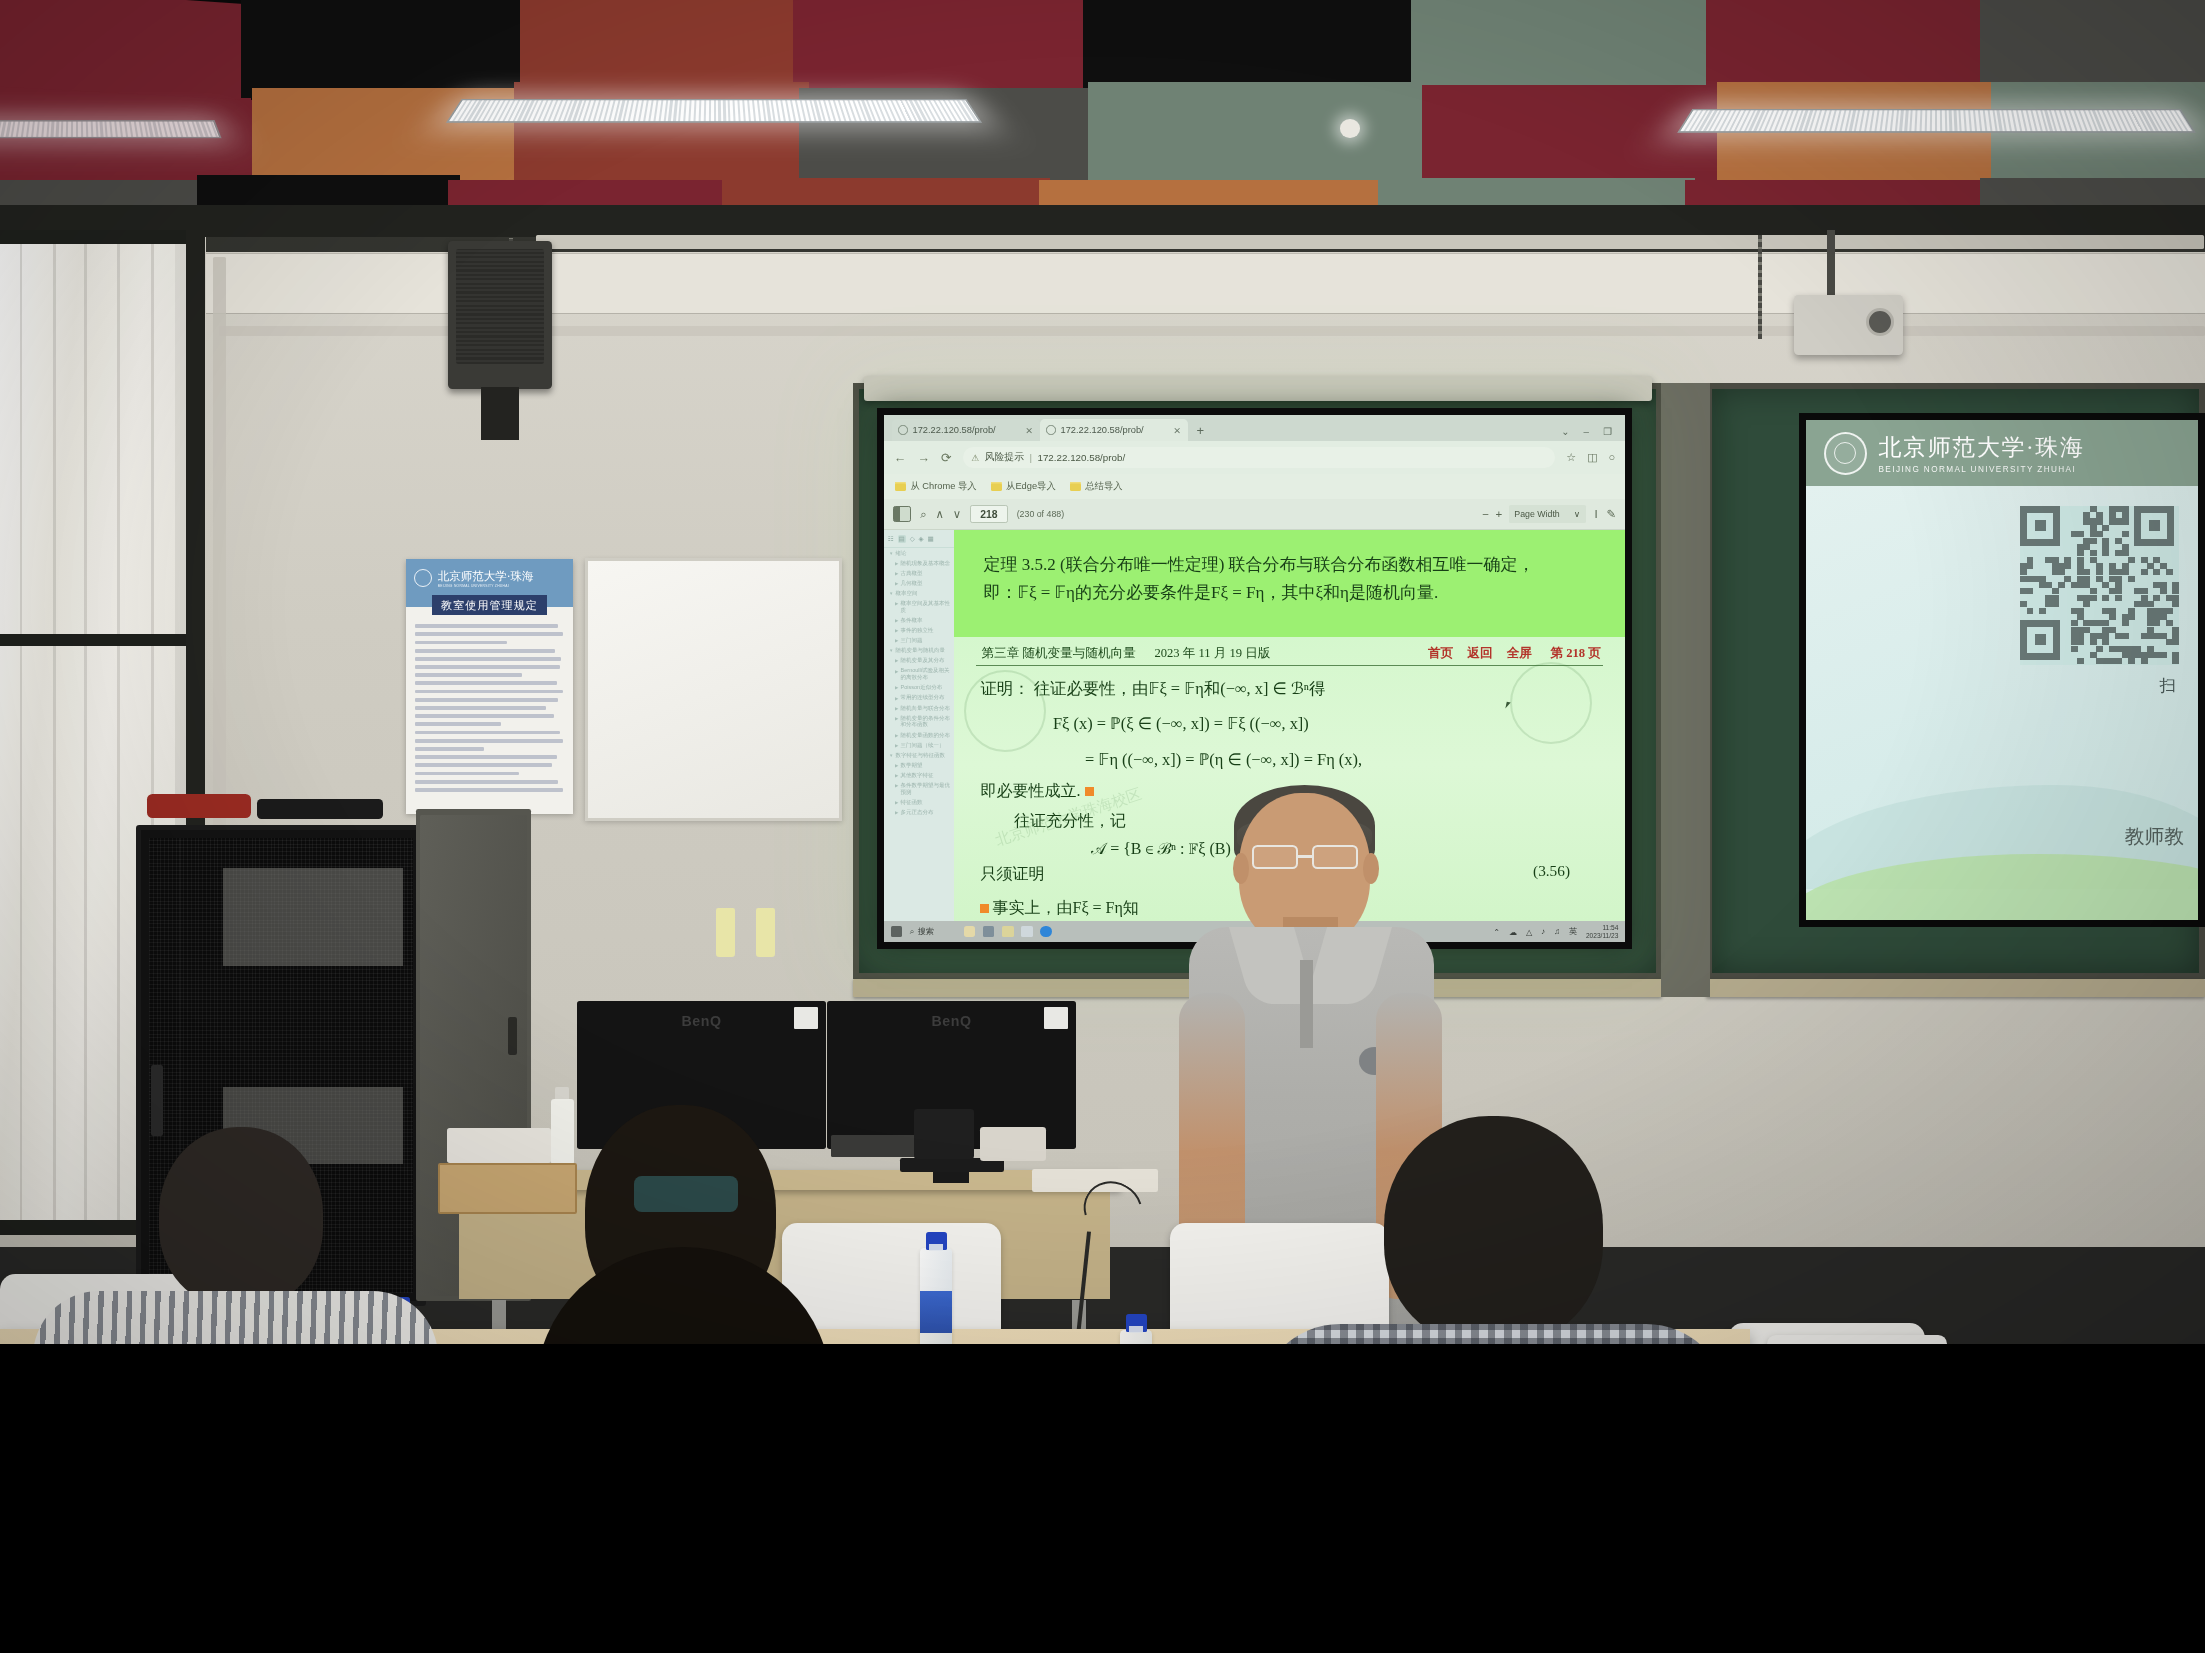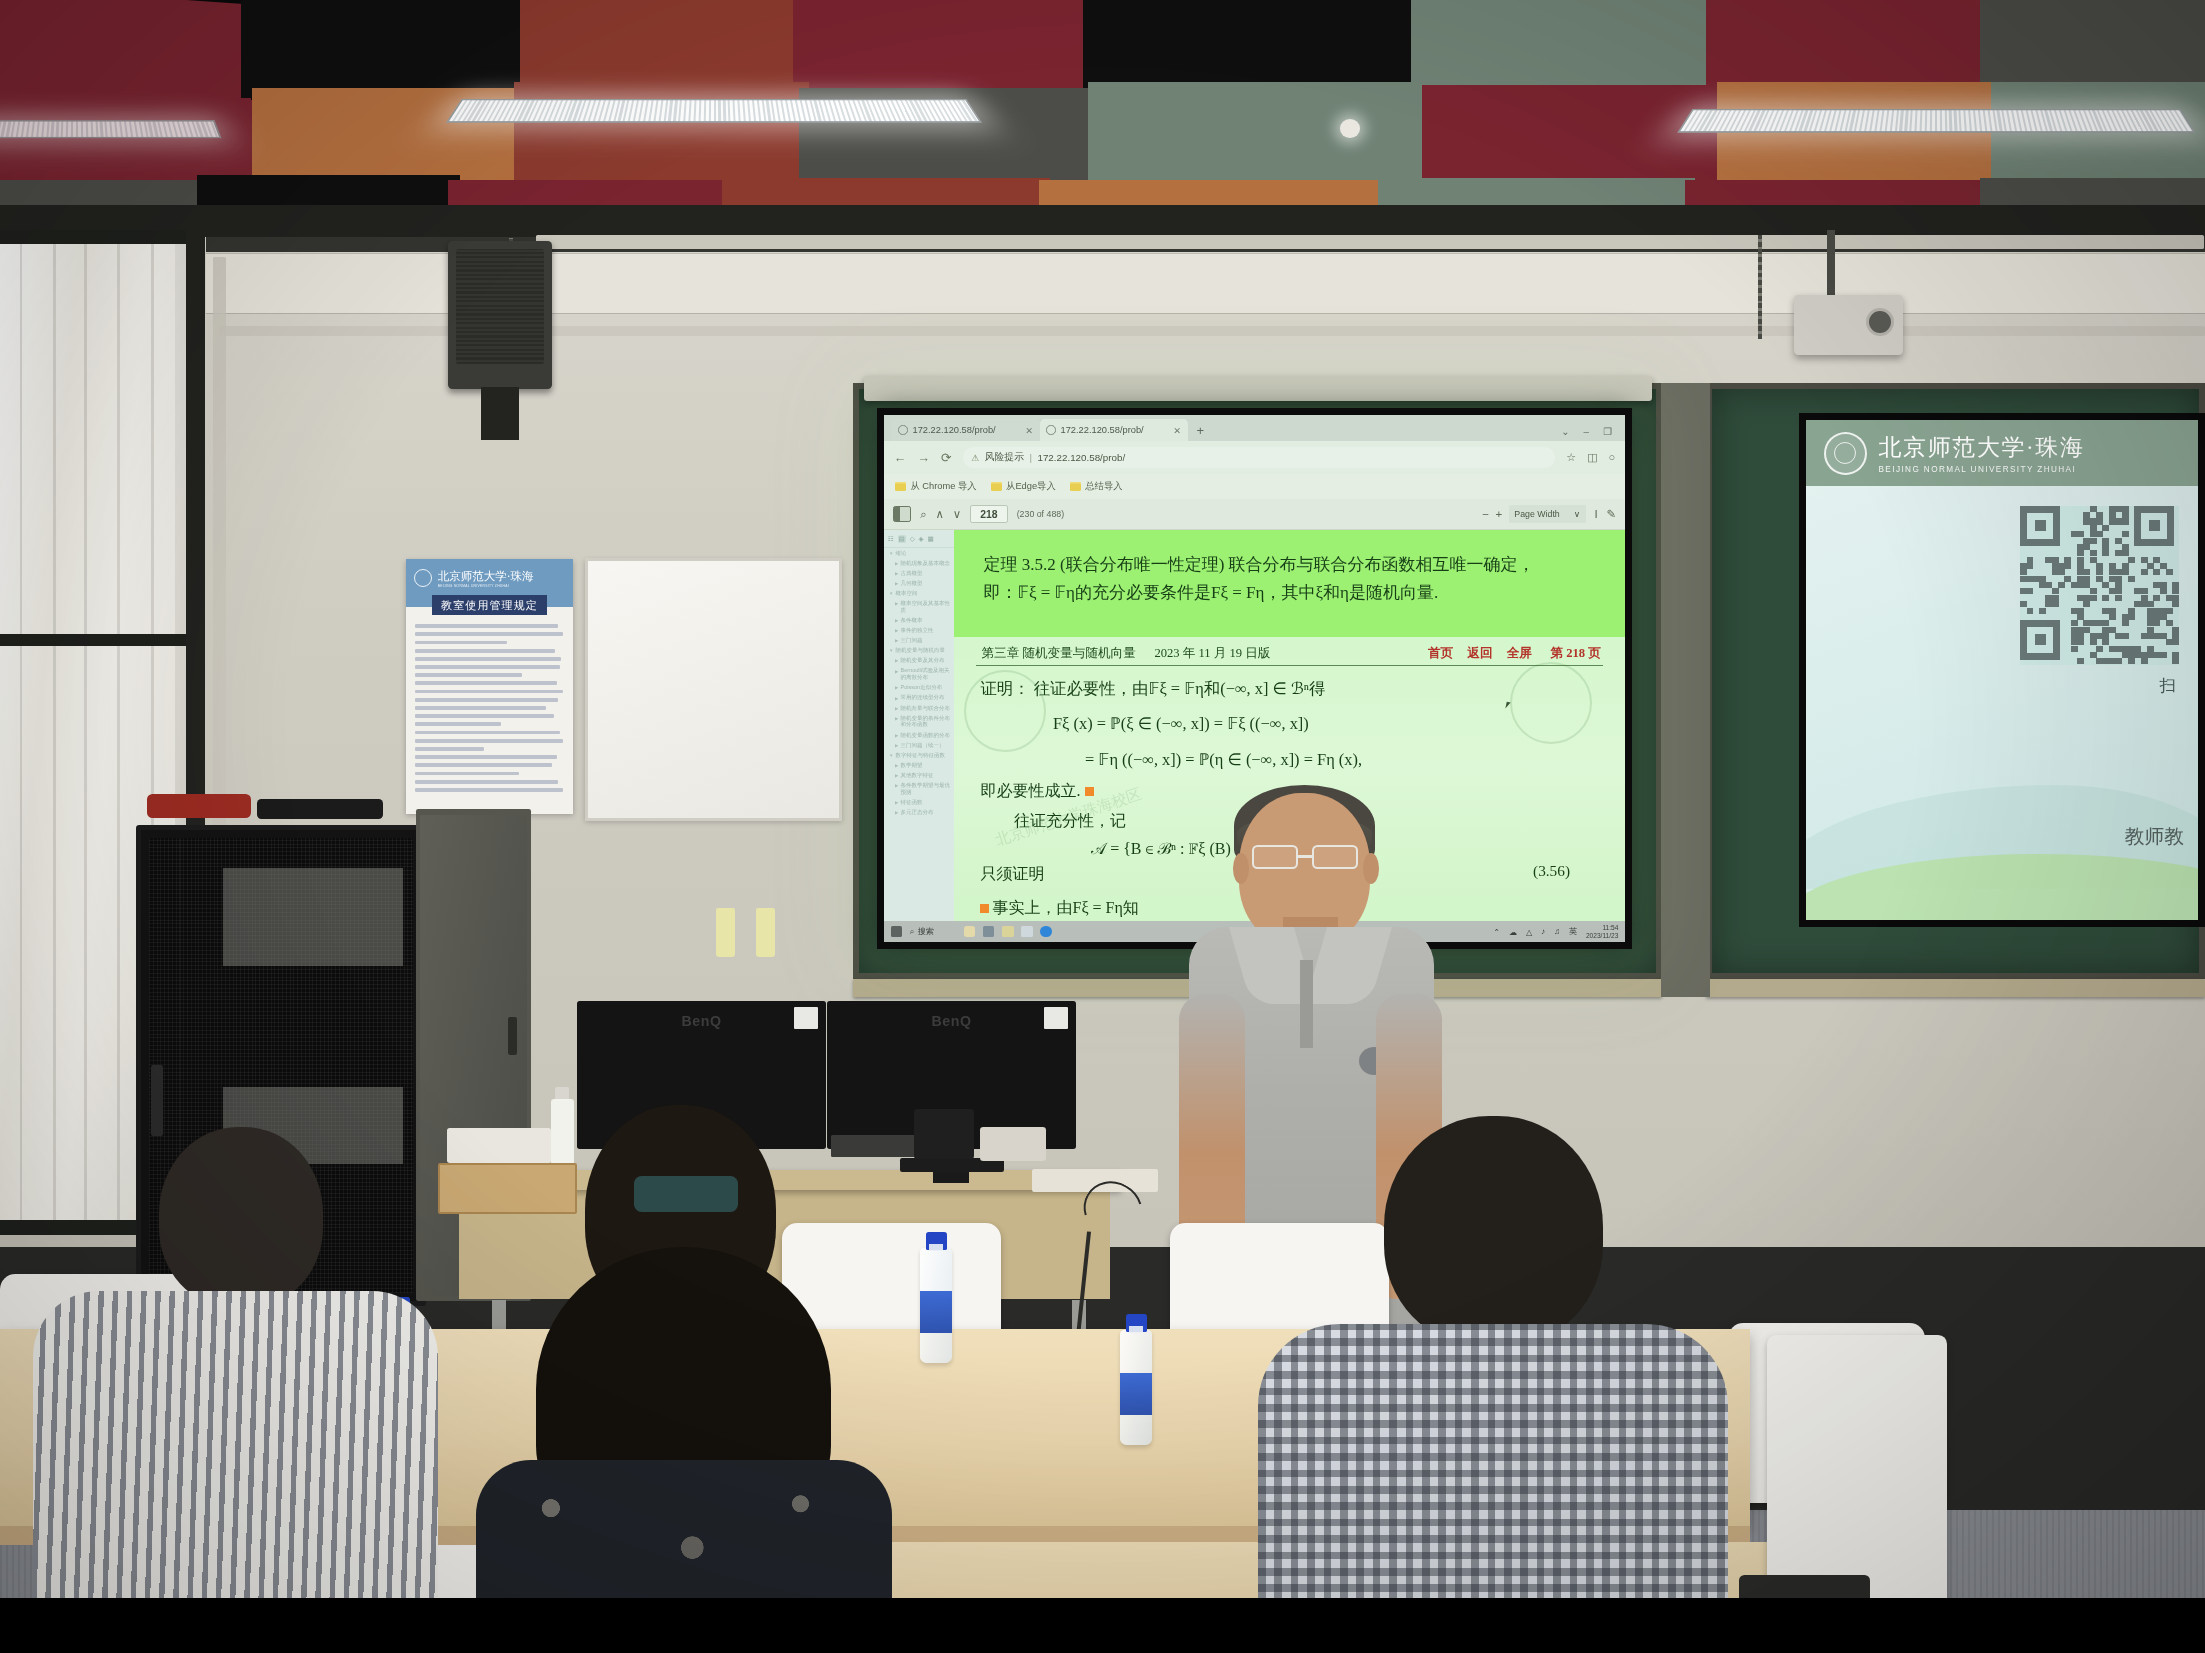--- a/index.html
+++ b/index.html
@@ -2,21 +2,21 @@
 <html style="font-size:8.8px"><head>
 <meta charset="utf-8">
 <title>Lecture Hall Photo</title>
 <style>
   * { margin:0; padding:0; box-sizing:border-box; }
   html,body { background:#000; }
   body { font-family:"Liberation Sans", sans-serif; }
 
   #scene {
     position:relative;
-    width:2205px; height:1598px;
+    width:2205px; height:1344px;
     overflow:hidden;
     background:#2a2a28;
   }
 
   
   .ceiling {
     position:absolute; left:0; top:0; width:2205px; height:235px;
     background:#0a0a0a; overflow:hidden;
   }
   .cpanel { position:absolute; }

